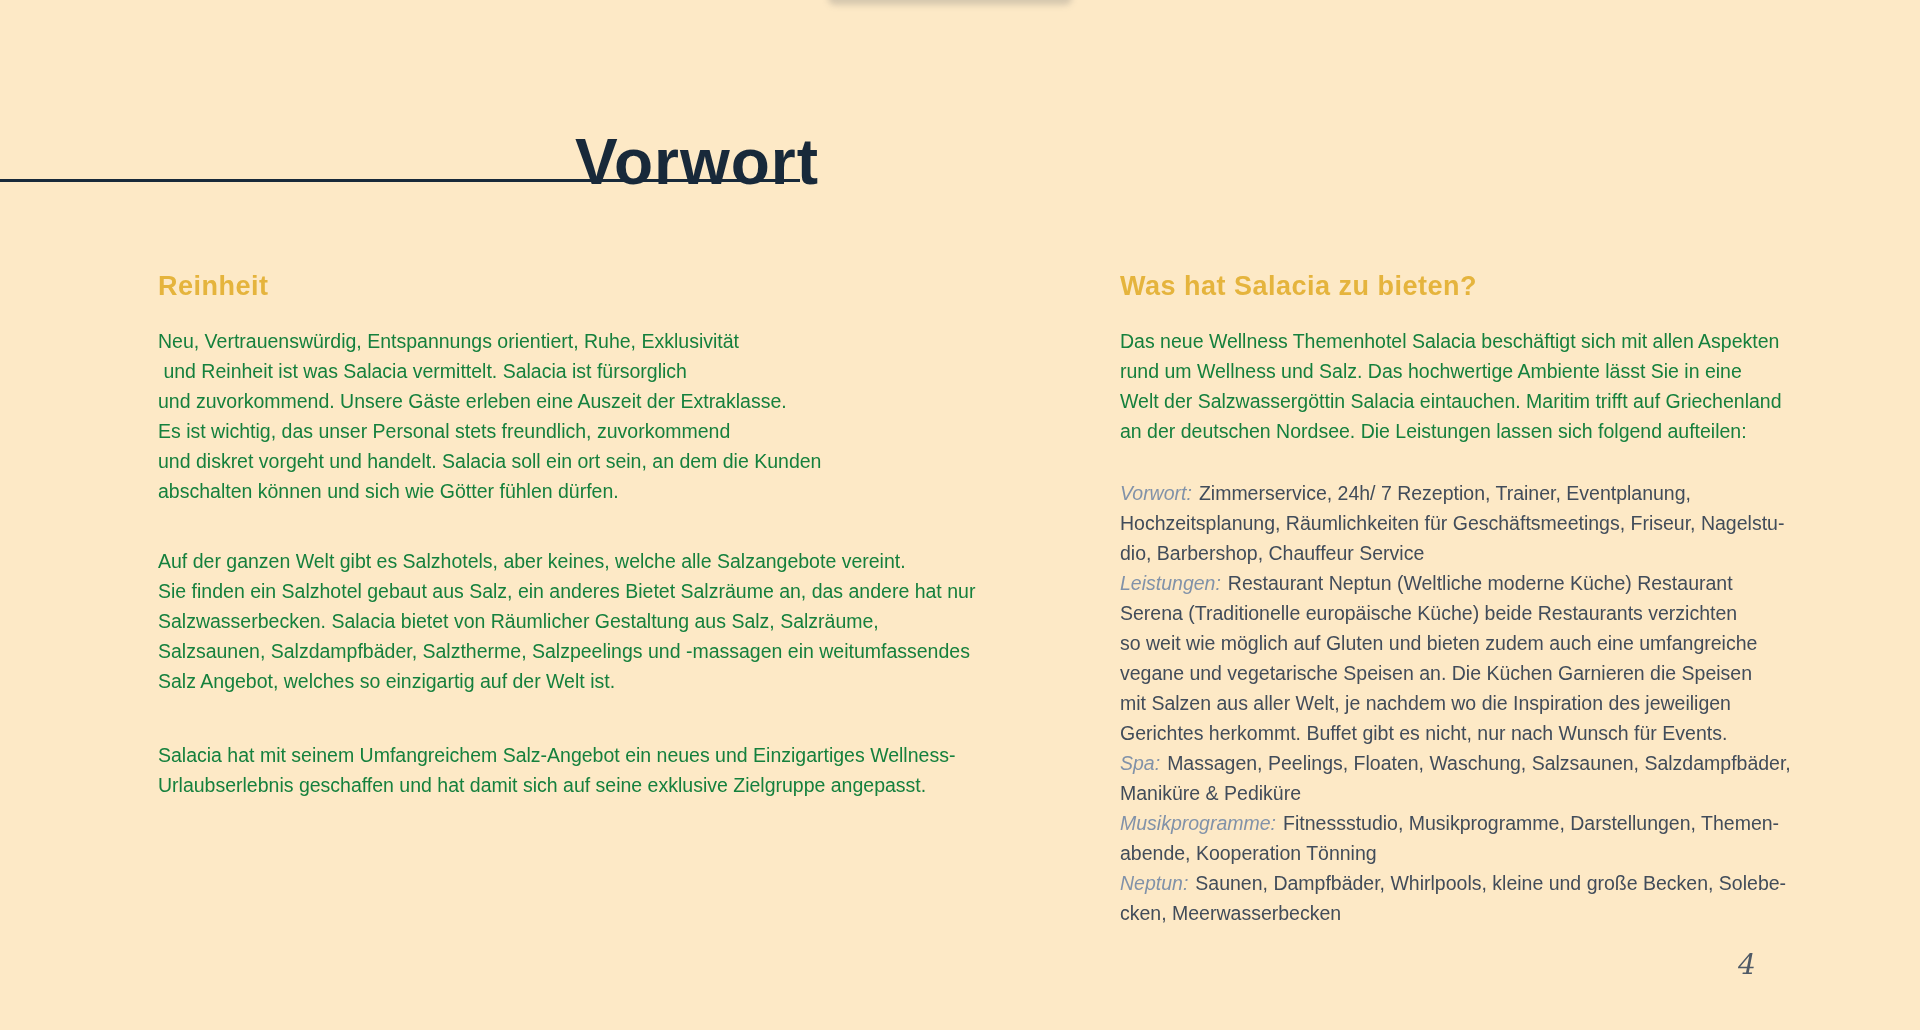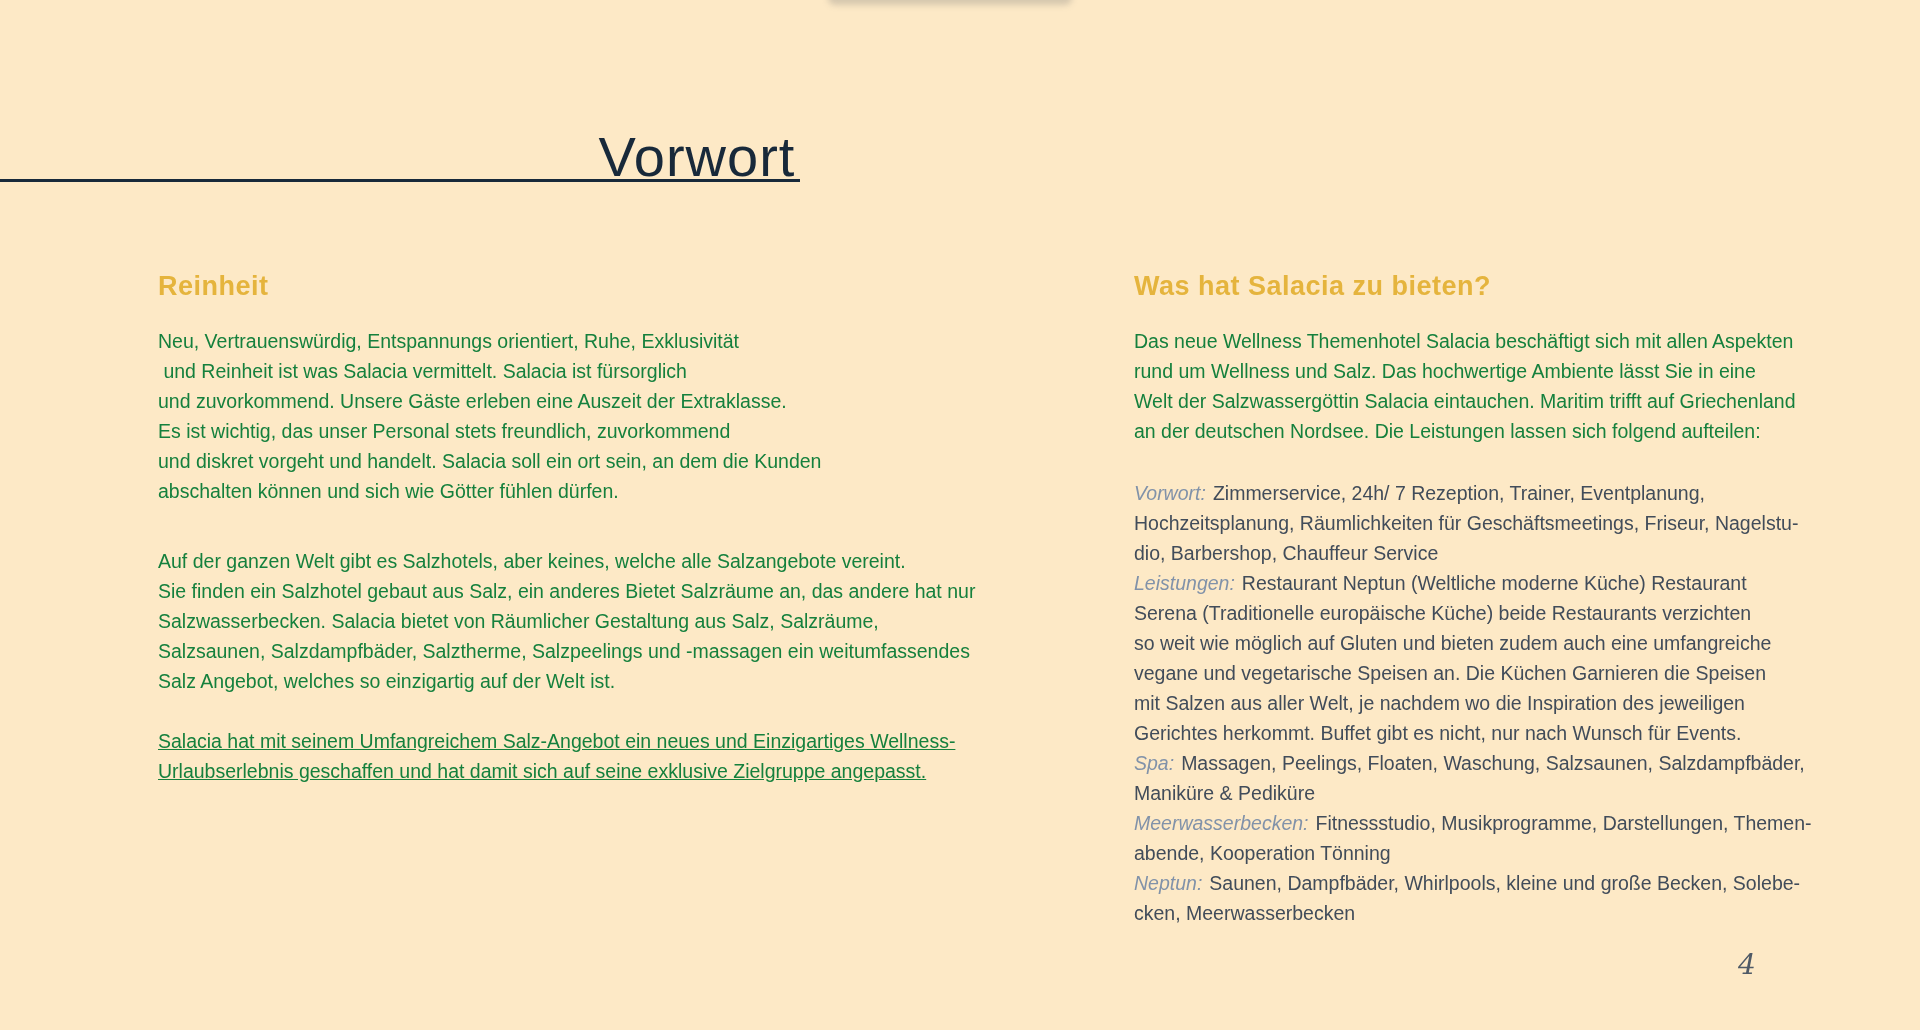--- a/index.html
+++ b/index.html
@@ -24,60 +24,60 @@
     border-radius: 9px;
     filter: blur(3px);
   }
 
   .page-title {
     position: absolute;
     left: 447px;
     top: 84px;
     width: 500px;
     text-align: center;
-    font-size: 56px;
-    font-weight: 400;
+    font-size: 64px;
+    font-weight: 700;
     letter-spacing: 1px;
     color: #18293A;
     line-height: 70px;
   }
 
   .title-rule {
     position: absolute;
     left: 0;
     top: 179px;
     width: 800px;
     height: 3px;
     background: #18293A;
   }
 
   .col { position: absolute; top: 270px; }
   .col-left  { left: 158px;  width: 900px; }
-  .col-right { left: 1120px; width: 770px; margin-left: 14px; }
+  .col-right { left: 1120px; width: 770px; }
 
   h2.section-heading {
     margin: 0;
     font-size: 27px;
     font-weight: 700;
     letter-spacing: 0.5px;
     line-height: 32px;
     color: #E5B43D;
   }
 
   p.body {
     margin: 24px 0 0 0;
     font-size: 19.5px;
     line-height: 30px;
     color: #15803d;
     white-space: pre-line;
   }
 
   .section-usp { margin-top: 40px; }
   .section-usp p.body { margin-top: 10px; }
-  .section-usp p.body + p.body { margin-top: 30px; text-decoration: underline; }
+  .section-usp p.body + p.body { margin-top: 44px; }
 
   .services { margin-top: 32px; }
   .services p.entry {
     margin: 0;
     font-size: 19.5px;
     line-height: 30px;
     color: #414C5A;
     white-space: pre-line;
   }
   .entry-label {
@@ -141,21 +141,21 @@
 Hochzeitsplanung, Räumlichkeiten für Geschäftsmeetings, Friseur, Nagelstu-
 dio, Barbershop, Chauffeur Service</span></p>
         <p class="entry"><span class="entry-label">Leistungen:</span><span>Restaurant Neptun (Weltliche moderne Küche) Restaurant
 Serena (Traditionelle europäische Küche) beide Restaurants verzichten
 so weit wie möglich auf Gluten und bieten zudem auch eine umfangreiche
 vegane und vegetarische Speisen an. Die Küchen Garnieren die Speisen
 mit Salzen aus aller Welt, je nachdem wo die Inspiration des jeweiligen
 Gerichtes herkommt. Buffet gibt es nicht, nur nach Wunsch für Events.</span></p>
         <p class="entry"><span class="entry-label">Spa:</span><span>Massagen, Peelings, Floaten, Waschung, Salzsaunen, Salzdampfbäder,
 Maniküre &amp; Pediküre</span></p>
-        <p class="entry"><span class="entry-label">Meerwasserbecken:</span><span>Fitnessstudio, Musikprogramme, Darstellungen, Themen-
+        <p class="entry"><span class="entry-label">Musikprogramme:</span><span>Fitnessstudio, Musikprogramme, Darstellungen, Themen-
 abende, Kooperation Tönning</span></p>
         <p class="entry"><span class="entry-label">Neptun:</span><span>Saunen, Dampfbäder, Whirlpools, kleine und große Becken, Solebe-
 cken, Meerwasserbecken</span></p>
       </div>
     </section>
   </div>
 
   <div class="page-number">4</div>
 
 </div>

